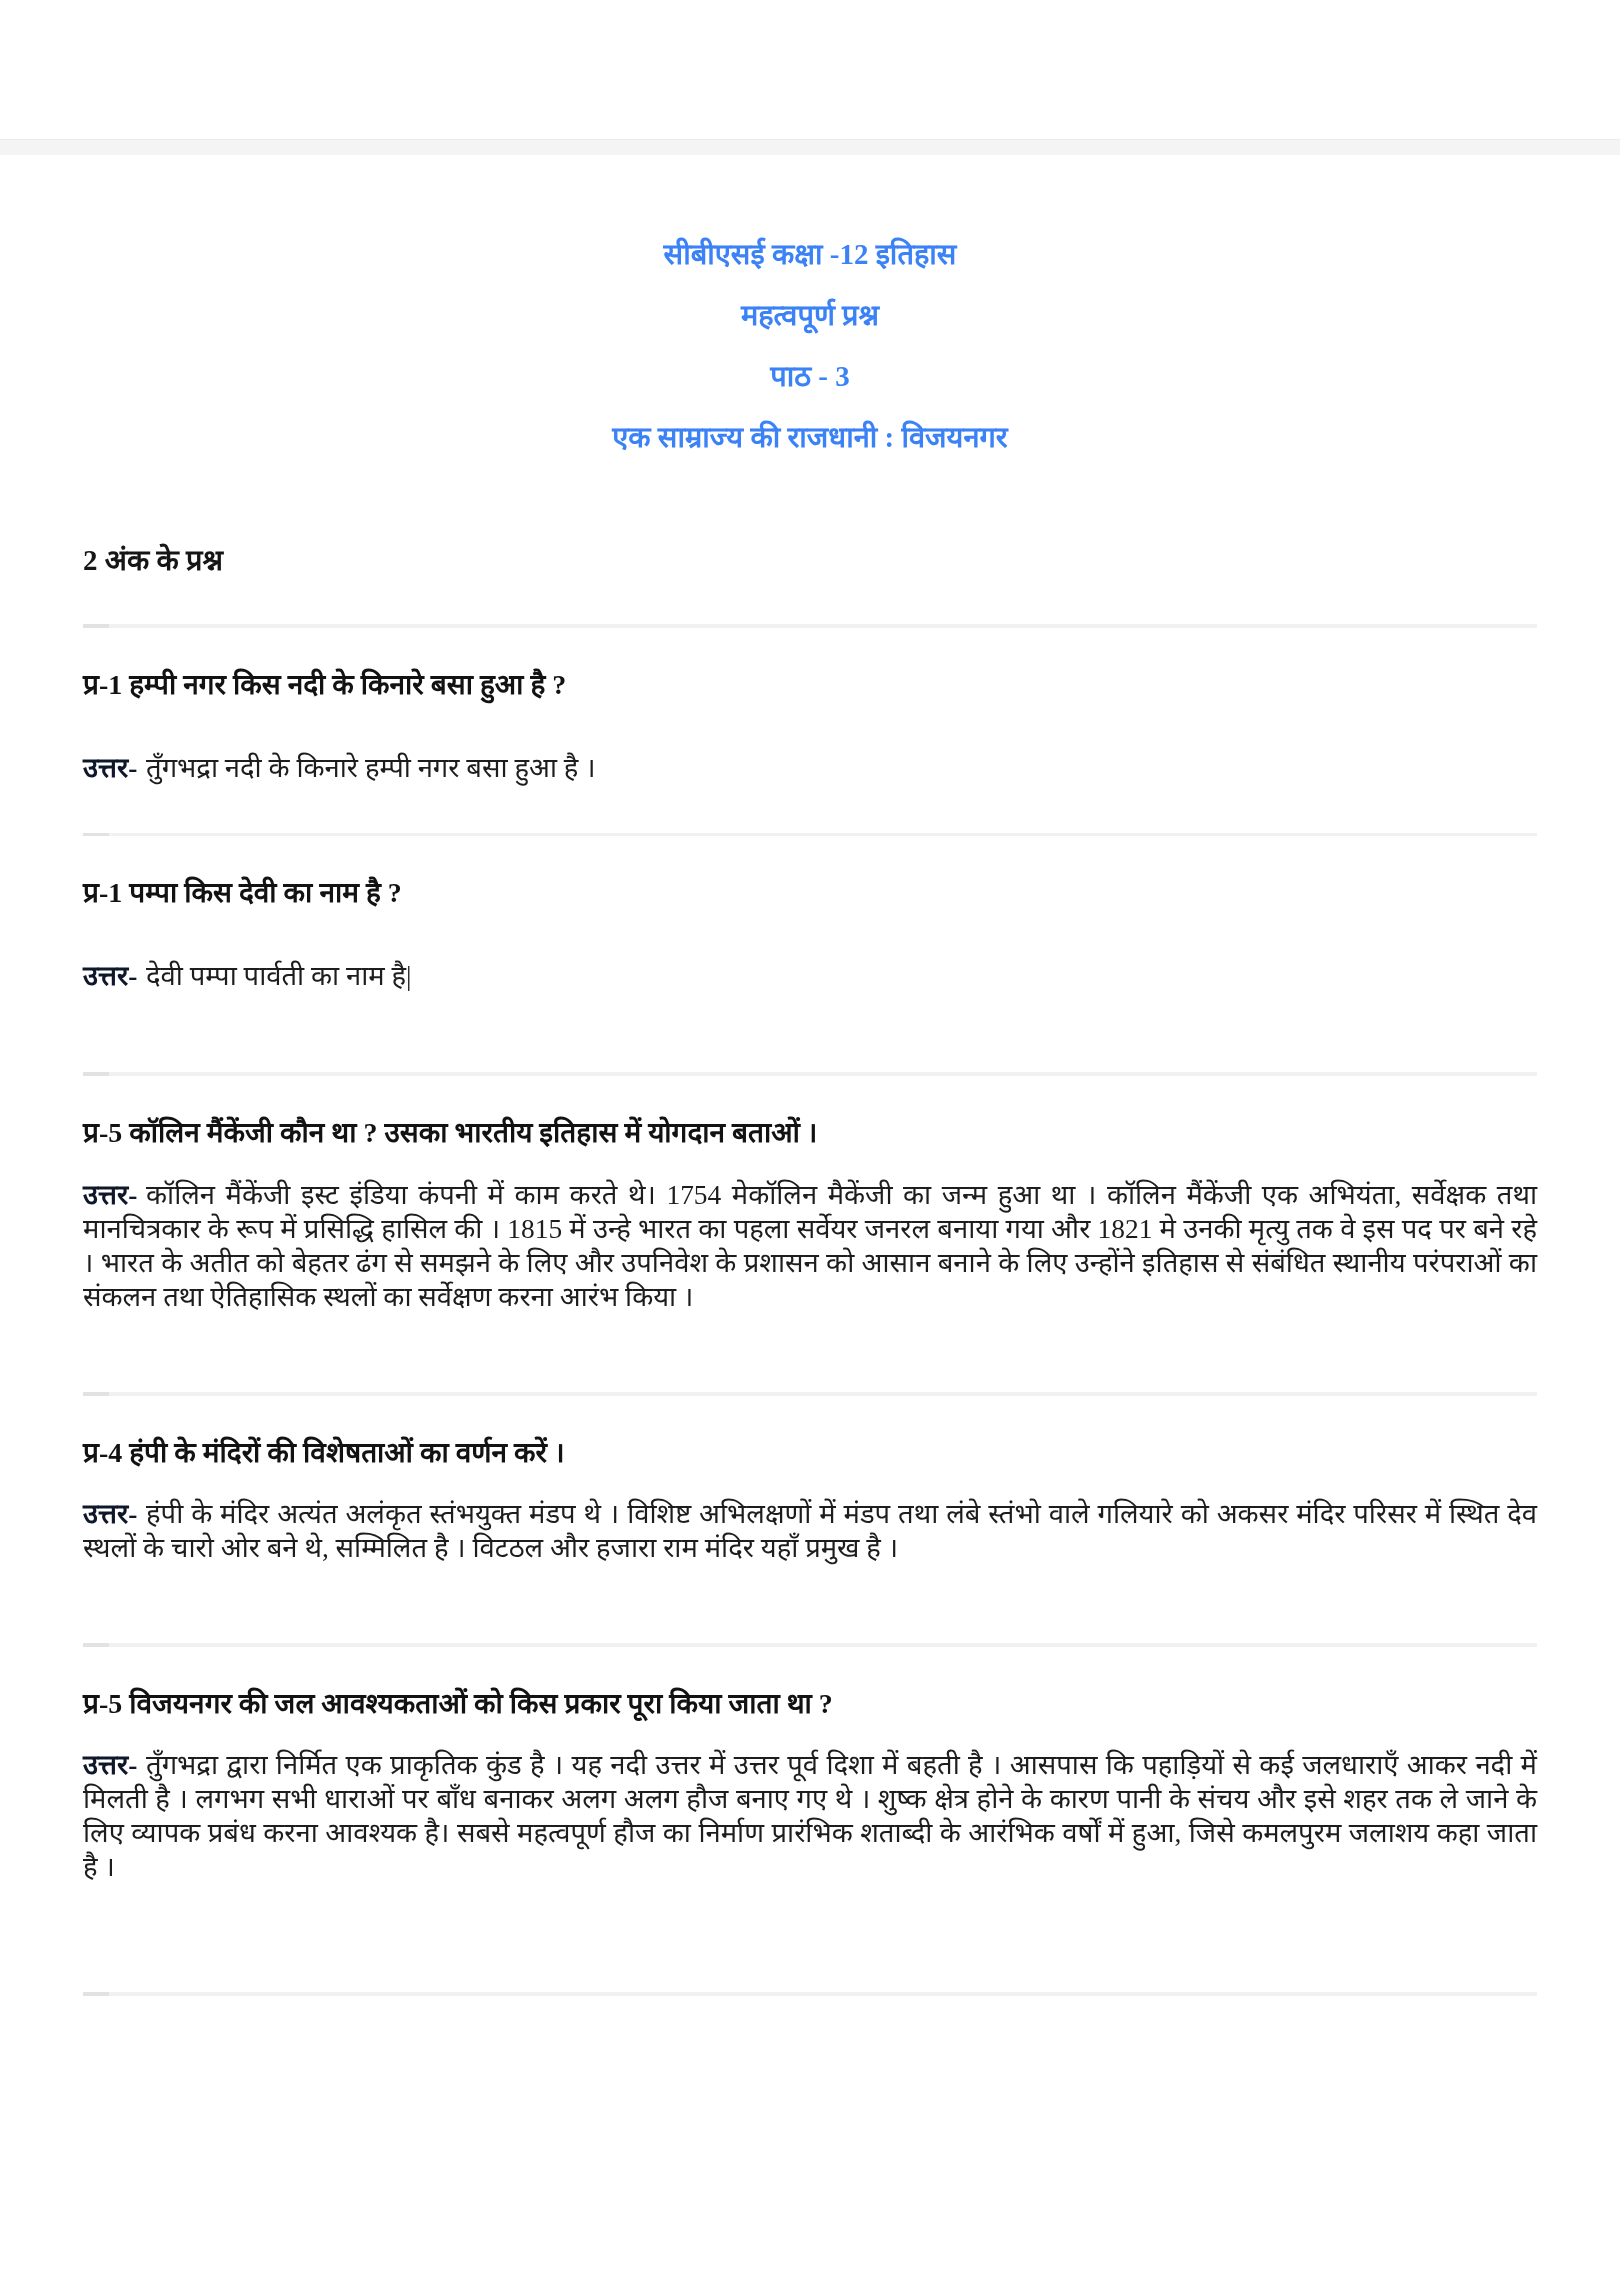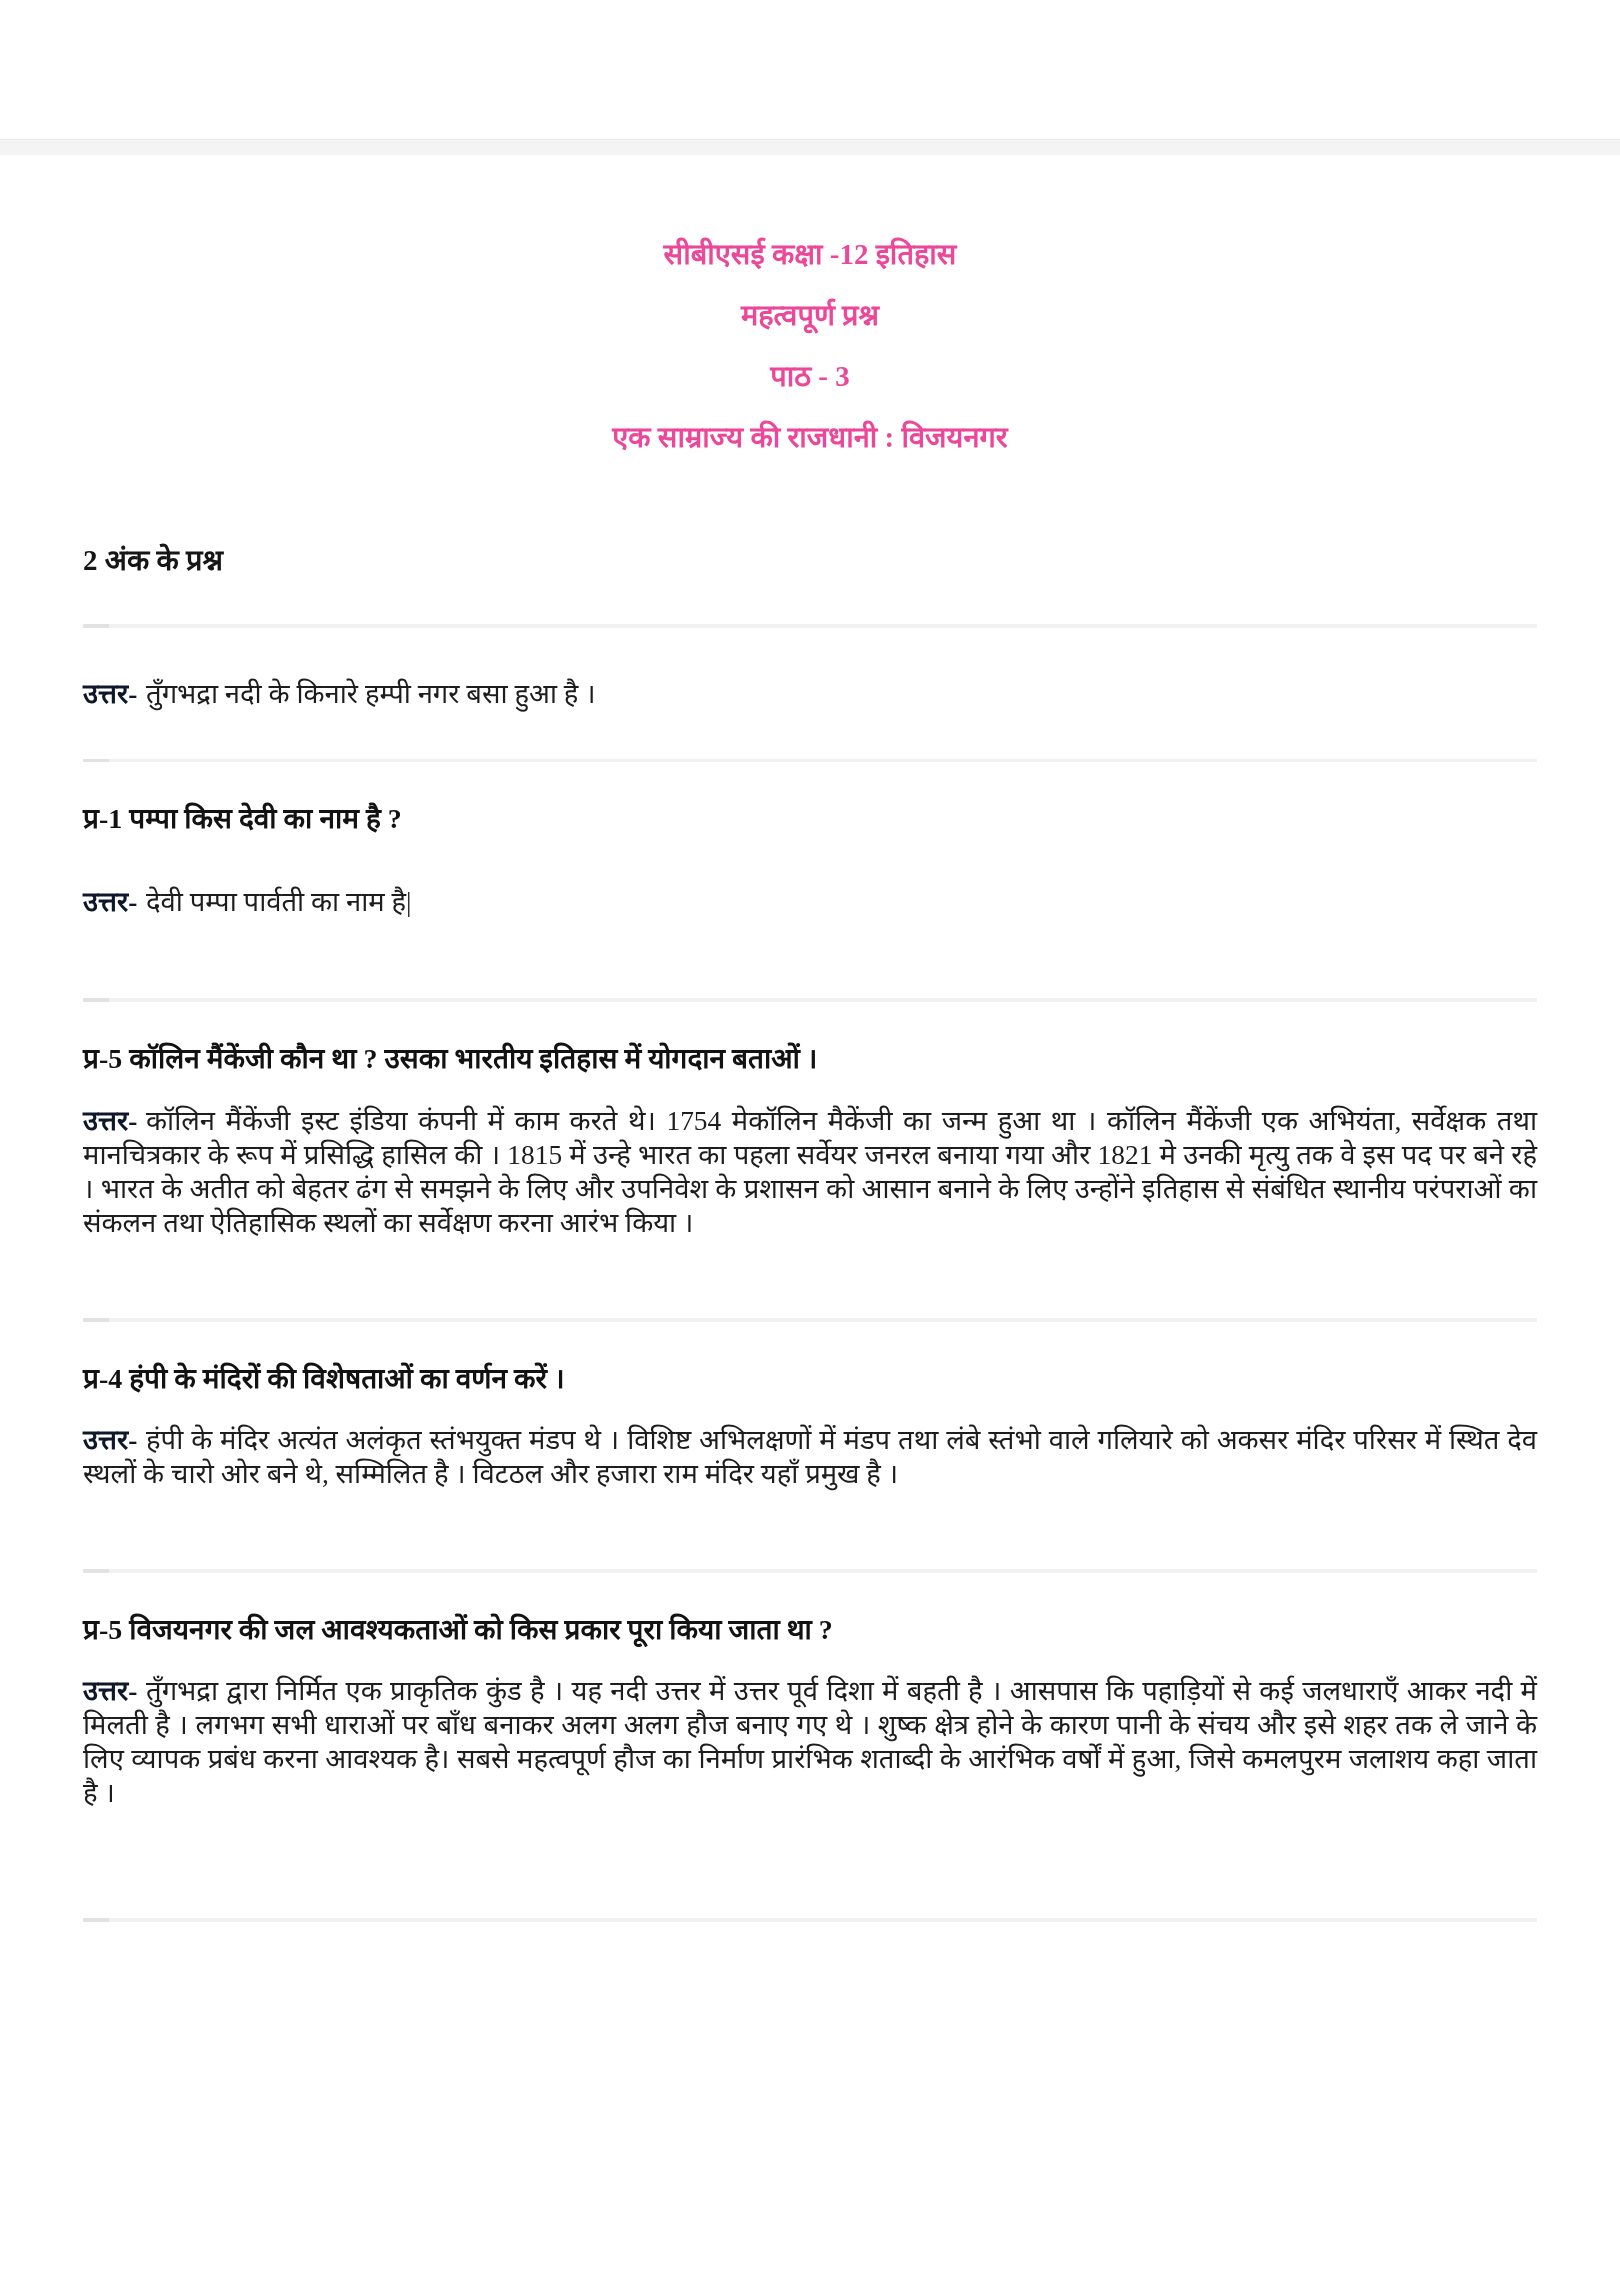--- a/index.html
+++ b/index.html
@@ -28,21 +28,21 @@
   }
   
   .doc-header {
     margin-top: 69px;
     text-align: center;
   }
   .title-line {
     font-size: 29px;
     line-height: 61px;
     font-weight: 700;
-    color: #ec4899;
+    color: #3b82f6;
   }
   .content {
     padding: 0 83px;
   }
   .section-heading {
     margin-top: 76px;
     font-size: 29px;
     font-weight: 700;
     line-height: 33px;
   }
@@ -104,20 +104,21 @@
     <div class="title-line">एक साम्राज्य की राजधानी : विजयनगर</div>
   </header>
 
   <div class="content">
 
     <div class="section-heading">2 अंक के प्रश्न</div>
 
     <div class="divider"></div>
 
     <section class="qa-block">
+      <h3 class="question">प्र-1 हम्पी नगर किस नदी के किनारे बसा हुआ है ?</h3>
       <p class="answer single"><strong class="answer-prefix">उत्तर-</strong><span>तुँगभद्रा नदी के किनारे हम्पी नगर बसा हुआ है ।</span></p>
     </section>
 
     <div class="divider"></div>
 
     <section class="qa-block">
       <h3 class="question">प्र-1 पम्पा किस देवी का नाम है ?</h3>
       <p class="answer single"><strong class="answer-prefix">उत्तर-</strong><span>देवी पम्पा पार्वती का नाम है|</span></p>
     </section>
 

